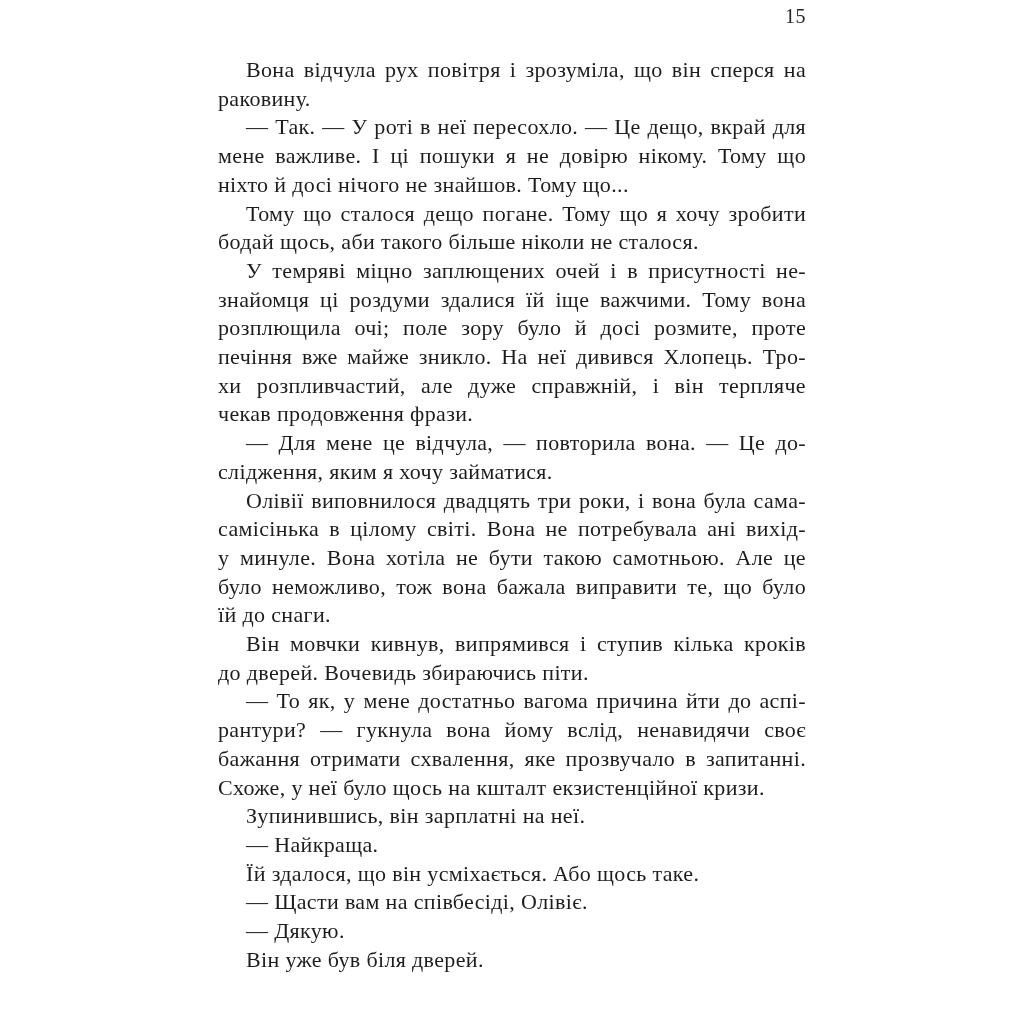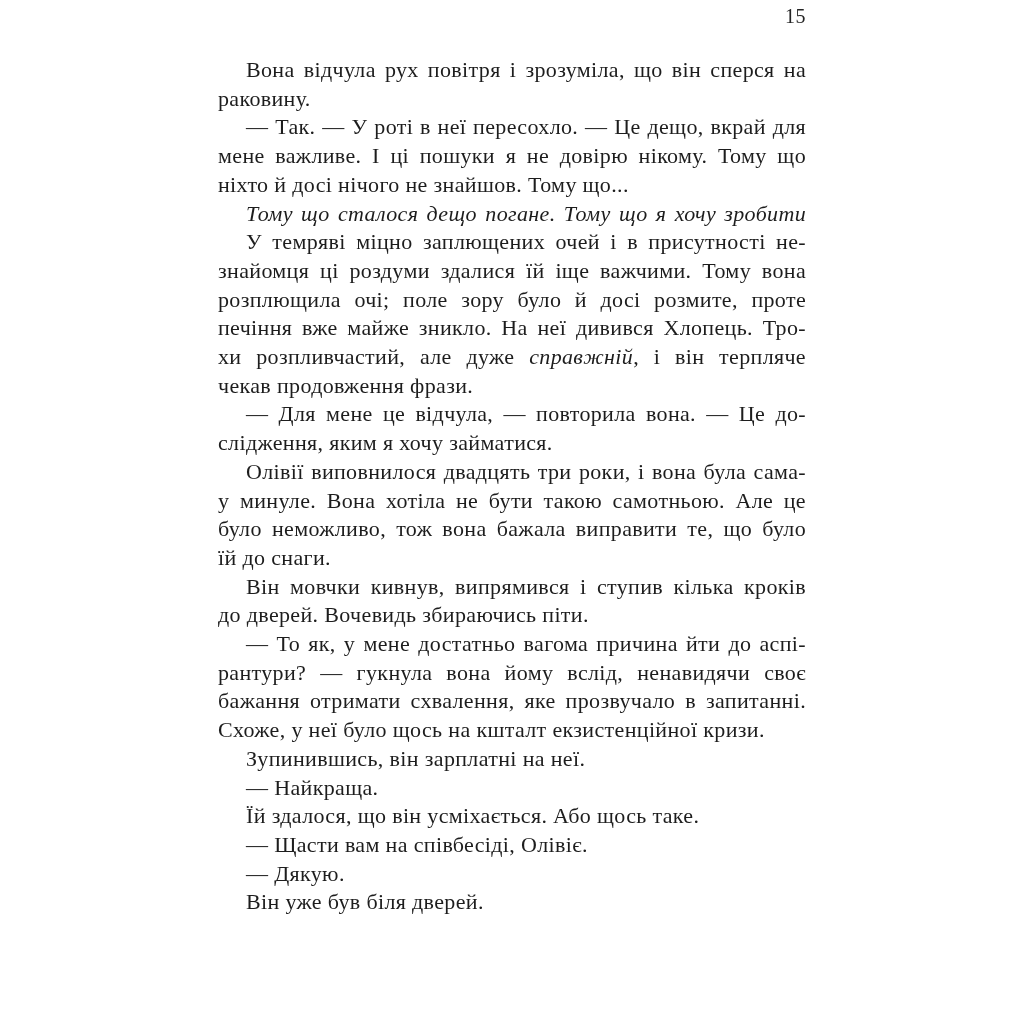--- a/index.html
+++ b/index.html
@@ -45,55 +45,56 @@
     -moz-text-align-last: justify;
   }
   .line.lastline {
     text-align-last: left;
     -moz-text-align-last: left;
   }
   .line.indent {
     text-indent: 28px;
   }
   .italic {
-    font-style: italic;
   }
 </style>
 </head>
 <body>
 
 <div class="book-page">
   <div class="page-number">15</div>
   <div class="text-block" id="text-block">
       <div class="paragraph">
         <div class="line indent">Вона відчула рух повітря і зрозуміла, що він сперся на</div>
         <div class="line lastline">раковину.</div>
       </div>
       <div class="paragraph">
         <div class="line indent">— Так. — У роті в неї пересохло. — Це дещо, вкрай для</div>
         <div class="line">мене важливе. І ці пошуки я не довірю нікому. Тому що</div>
         <div class="line lastline">ніхто й досі нічого не знайшов. Тому що...</div>
       </div>
       <div class="paragraph italic">
         <div class="line indent">Тому що сталося дещо погане. Тому що я хочу зробити</div>
+        <div class="line lastline">бодай щось, аби такого більше ніколи не сталося.</div>
       </div>
       <div class="paragraph">
         <div class="line indent">У темряві міцно заплющених очей і в присутності не-</div>
         <div class="line">знайомця ці роздуми здалися їй іще важчими. Тому вона</div>
         <div class="line">розплющила очі; поле зору було й досі розмите, проте</div>
         <div class="line">печіння вже майже зникло. На неї дивився Хлопець. Тро-</div>
         <div class="line"><span>хи розпливчастий, але дуже </span><span class="italic">справжній</span><span>, і він терпляче</span></div>
         <div class="line lastline">чекав продовження фрази.</div>
       </div>
       <div class="paragraph">
         <div class="line indent">— Для мене це відчула, — повторила вона. — Це до-</div>
         <div class="line lastline">слідження, яким я хочу займатися.</div>
       </div>
       <div class="paragraph">
         <div class="line indent">Олівії виповнилося двадцять три роки, і вона була сама-</div>
+        <div class="line">самісінька в цілому світі. Вона не потребувала ані вихід-</div>
         <div class="line">у минуле. Вона хотіла не бути такою самотньою. Але це</div>
         <div class="line">було неможливо, тож вона бажала виправити те, що було</div>
         <div class="line lastline">їй до снаги.</div>
       </div>
       <div class="paragraph">
         <div class="line indent">Він мовчки кивнув, випрямився і ступив кілька кроків</div>
         <div class="line lastline">до дверей. Вочевидь збираючись піти.</div>
       </div>
       <div class="paragraph">
         <div class="line indent">— То як, у мене достатньо вагома причина йти до аспі-</div>

